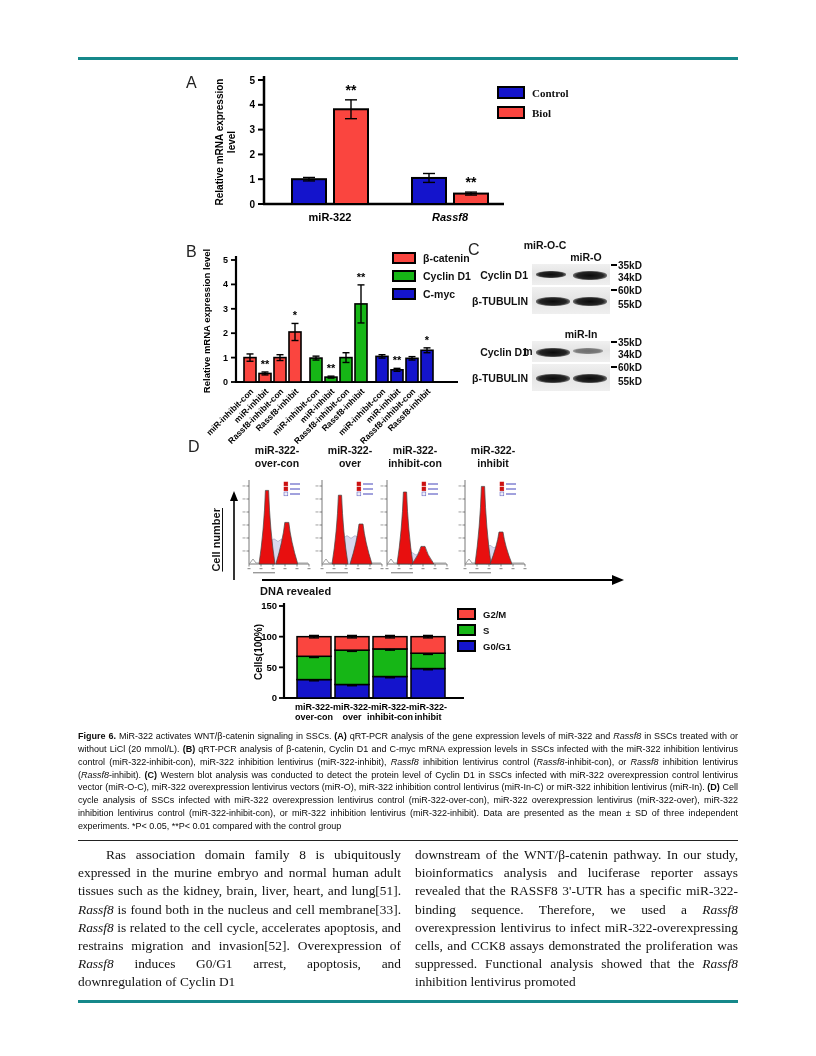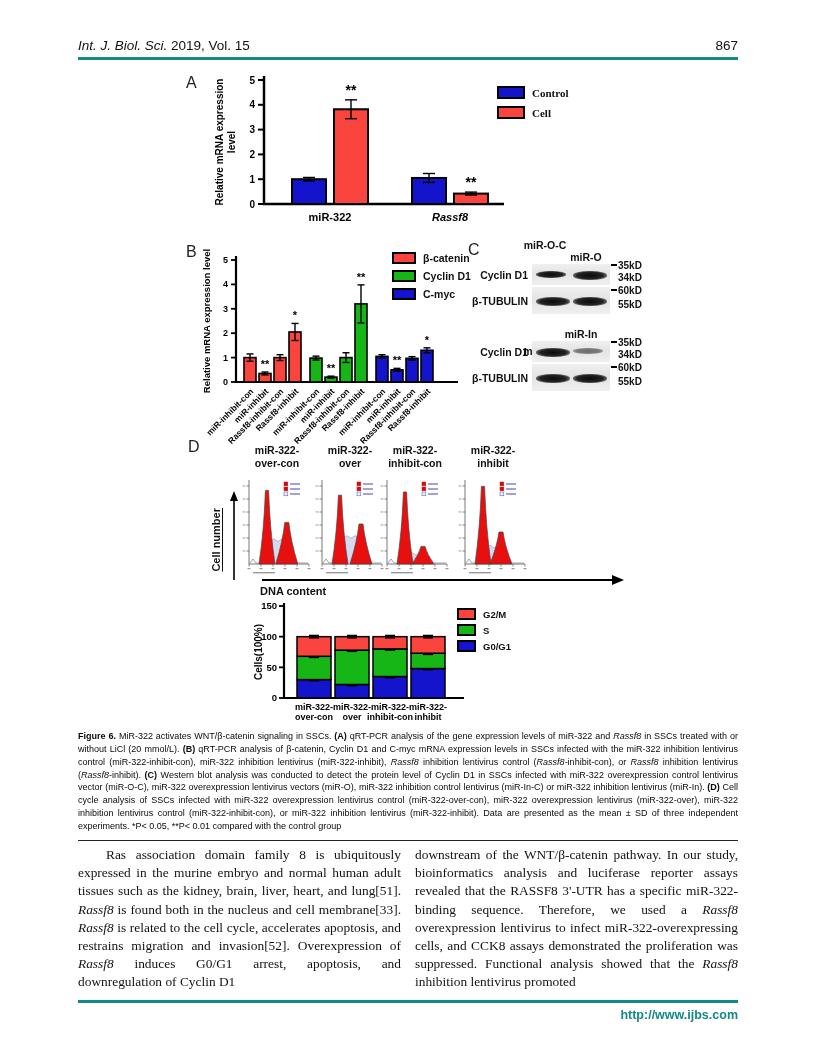--- a/index.html
+++ b/index.html
@@ -56,24 +56,20 @@
   .ftr-rule{position:absolute;left:78px;top:1000px;width:660px;height:3px;background:#15888a;}
   .ftr-url{position:absolute;left:78px;top:1008px;width:660px;text-align:right;
            font-weight:bold;font-size:12.5px;color:#15888a;}
   svg text{font-family:"Liberation Sans",sans-serif;}
 </style>
 </head>
 <body>
 
 <div class="page">
 
-  <div class="hdr">
-    <span><span class="jit">Int. J. Biol. Sci.</span><span> 2019, Vol. 15</span></span>
-    <span>867</span>
-  </div>
   <div class="hdr-rule"></div>
 
   <div class="plabel" style="left:186px;top:74px;">A</div>
   <div id="chart-a" style="position:absolute;left:212px;top:70px;"><svg width="300" height="172">
         <line x1="46" y1="134" x2="52" y2="134" stroke="#000" stroke-width="2"></line>
         <text x="43" y="137.5" font-size="10" font-weight="bold" fill="#000" text-anchor="end">0</text>
         <line x1="46" y1="109.2" x2="52" y2="109.2" stroke="#000" stroke-width="2"></line>
         <text x="43" y="112.7" font-size="10" font-weight="bold" fill="#000" text-anchor="end">1</text>
         <line x1="46" y1="84.4" x2="52" y2="84.4" stroke="#000" stroke-width="2"></line>
         <text x="43" y="87.9" font-size="10" font-weight="bold" fill="#000" text-anchor="end">2</text>
@@ -110,21 +106,21 @@
           <text x="0" y="8" font-size="10" font-weight="bold" fill="#000" text-anchor="middle">level</text>
         </g>
       </svg></div>
   <div class="legend legend-a" style="left:497px;top:86px;">
       <div class="lg-row">
         <span class="lg-swatch" style="background: rgb(20, 20, 204);"></span>
         <span class="lg-label">Control</span>
       </div>
       <div class="lg-row">
         <span class="lg-swatch" style="background: rgb(250, 69, 63);"></span>
-        <span class="lg-label">Cell</span>
+        <span class="lg-label">Biol</span>
       </div>
     </div>
 
   <div class="plabel" style="left:186px;top:243px;">B</div>
   <div id="chart-b" style="position:absolute;left:196px;top:246px;"><svg width="268" height="208">
         <line x1="35" y1="136" x2="40" y2="136" stroke="#000" stroke-width="1.8"></line>
         <text x="32" y="139" font-size="9" font-weight="bold" fill="#000" text-anchor="end">0</text>
         <line x1="35" y1="111.6" x2="40" y2="111.6" stroke="#000" stroke-width="1.8"></line>
         <text x="32" y="114.6" font-size="9" font-weight="bold" fill="#000" text-anchor="end">1</text>
         <line x1="35" y1="87.19999999999999" x2="40" y2="87.19999999999999" stroke="#000" stroke-width="1.8"></line>
@@ -446,21 +442,21 @@
           <rect x="42" y="11" width="3.8" height="3.8" fill="#cc1111" stroke="#cc1111" stroke-width="0.5"></rect>
           <line x1="48" y1="13" x2="58" y2="13" stroke="#4444bb" stroke-width="1"></line>
           <rect x="42" y="16" width="3.8" height="3.8" fill="#eeeef8" stroke="#5555bb" stroke-width="0.5"></rect>
           <line x1="48" y1="18" x2="58" y2="18" stroke="#4444bb" stroke-width="1"></line>
         </svg>
       </div>
     <svg width="368" height="12" style="position:absolute;left:80px;top:142px;">
       <line x1="2" y1="6" x2="354" y2="6" stroke="#000" stroke-width="2"></line>
       <polygon points="352,1 352,11 364,6" fill="#000"></polygon>
     </svg>
-    <div class="dna-label">DNA content</div>
+    <div class="dna-label">DNA revealed</div>
     <div id="chart-d" style="position:absolute;left:70px;top:168px;"><svg width="302" height="136">
           <line x1="29" y1="98" x2="34" y2="98" stroke="#000" stroke-width="1.8"></line>
           <text x="27" y="101.2" font-size="9.5" font-weight="bold" fill="#000" text-anchor="end">0</text>
           <line x1="29" y1="67.33333333333334" x2="34" y2="67.33333333333334" stroke="#000" stroke-width="1.8"></line>
           <text x="27" y="70.53333333333335" font-size="9.5" font-weight="bold" fill="#000" text-anchor="end">50</text>
           <line x1="29" y1="36.66666666666667" x2="34" y2="36.66666666666667" stroke="#000" stroke-width="1.8"></line>
           <text x="27" y="39.866666666666674" font-size="9.5" font-weight="bold" fill="#000" text-anchor="end">100</text>
           <line x1="29" y1="6" x2="34" y2="6" stroke="#000" stroke-width="1.8"></line>
           <text x="27" y="9.2" font-size="9.5" font-weight="bold" fill="#000" text-anchor="end">150</text>
           <line x1="34" y1="3" x2="34" y2="98" stroke="#000" stroke-width="2.2"></line>
@@ -542,15 +538,14 @@
   </div>
 
   <div class="caption"><span style="font-weight: bold;">Figure 6.</span><span> MiR-322 activates WNT/β-catenin signaling in SSCs. </span><span style="font-weight: bold;">(A)</span><span> qRT-PCR analysis of the gene expression levels of miR-322 and </span><span style="font-style: italic;">Rassf8</span><span> in SSCs treated with or without LiCl (20 mmol/L). </span><span style="font-weight: bold;">(B)</span><span> qRT-PCR analysis of β-catenin, Cyclin D1 and C-myc mRNA expression levels in SSCs infected with the miR-322 inhibition lentivirus control (miR-322-inhibit-con), miR-322 inhibition lentivirus (miR-322-inhibit), </span><span style="font-style: italic;">Rassf8</span><span> inhibition lentivirus control (</span><span style="font-style: italic;">Rassf8</span><span>-inhibit-con), or </span><span style="font-style: italic;">Rassf8</span><span> inhibition lentivirus (</span><span style="font-style: italic;">Rassf8</span><span>-inhibit). </span><span style="font-weight: bold;">(C)</span><span> Western blot analysis was conducted to detect the protein level of Cyclin D1 in SSCs infected with miR-322 overexpression control lentivirus vector (miR-O-C), miR-322 overexpression lentivirus vectors (miR-O), miR-322 inhibition control lentivirus (miR-In-C) or miR-322 inhibition lentivirus (miR-In). </span><span style="font-weight: bold;">(D)</span><span> Cell cycle analysis of SSCs infected with miR-322 overexpression lentivirus control (miR-322-over-con), miR-322 overexpression lentivirus (miR-322-over), miR-322 inhibition lentivirus control (miR-322-inhibit-con), or miR-322 inhibition lentivirus (miR-322-inhibit). Data are presented as the mean ± SD of three independent experiments. *P&lt; 0.05, **P&lt; 0.01 compared with the control group</span></div>
 
   <div class="bodytext">
     <div class="col left"><span>Ras association domain family 8 is ubiquitously expressed in the murine embryo and normal human adult tissues such as the kidney, brain, liver, heart, and lung[51]. </span><span style="font-style: italic;">Rassf8</span><span> is found both in the nucleus and cell membrane[33]. </span><span style="font-style: italic;">Rassf8</span><span> is related to the cell cycle, accelerates apoptosis, and restrains migration and invasion[52]. Overexpression of </span><span style="font-style: italic;">Rassf8</span><span> induces G0/G1 arrest, apoptosis, and downregulation of Cyclin D1</span></div>
     <div class="col right"><span>downstream of the WNT/β-catenin pathway. In our study, bioinformatics analysis and luciferase reporter assays revealed that the RASSF8 3'-UTR has a specific miR-322-binding sequence. Therefore, we used a </span><span style="font-style: italic;">Rassf8</span><span> overexpression lentivirus to infect miR-322-overexpressing cells, and CCK8 assays demonstrated the proliferation was suppressed. Functional analysis showed that the </span><span style="font-style: italic;">Rassf8</span><span> inhibition lentivirus promoted</span></div>
   </div>
 
   <div class="ftr-rule"></div>
-  <div class="ftr-url">http://www.ijbs.com</div>
 
 </div>
 
 </body></html>

